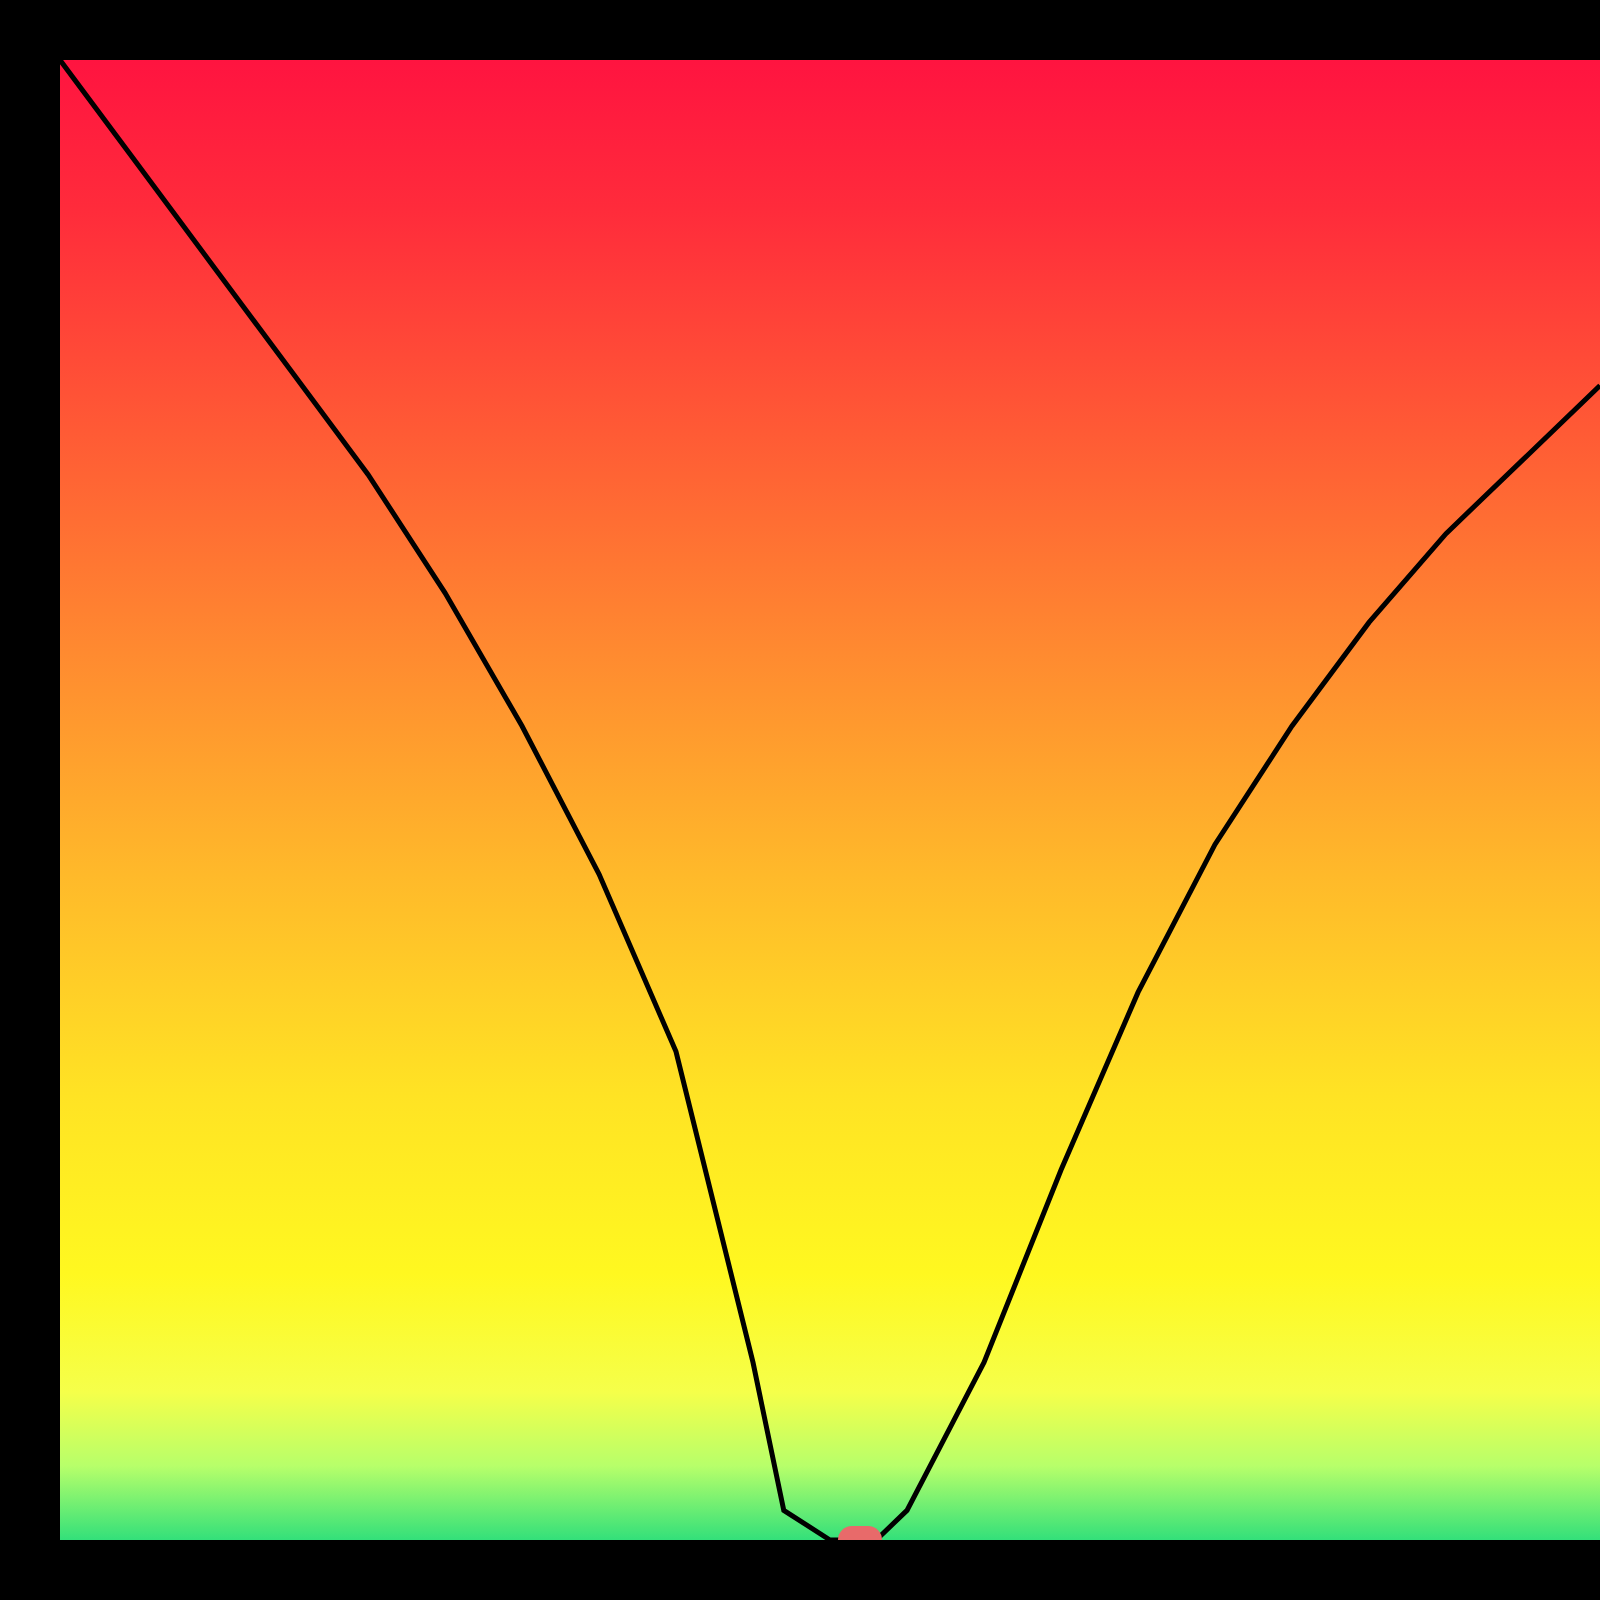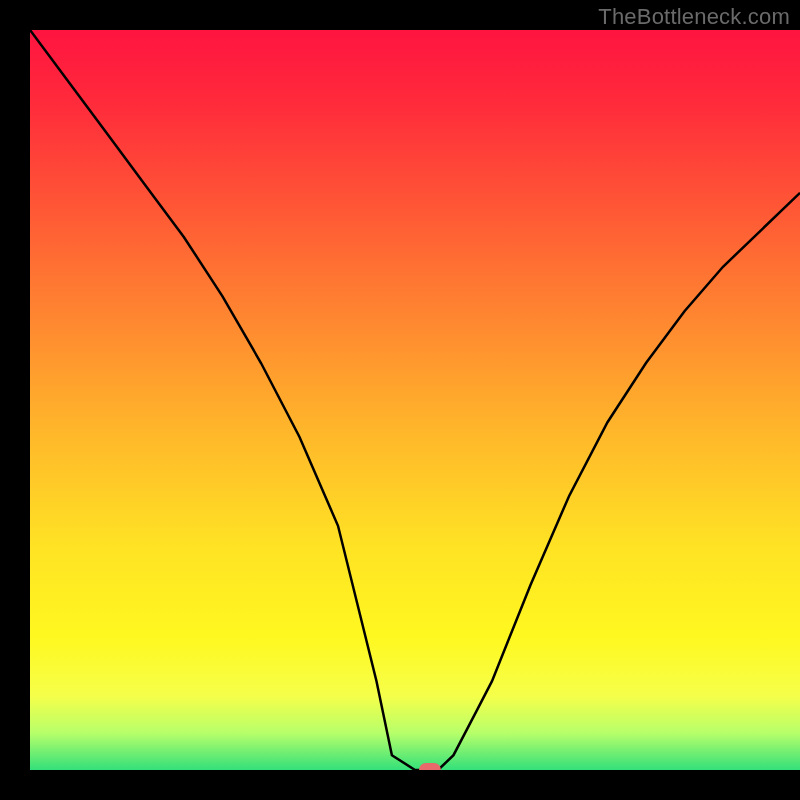--- a/index.html
+++ b/index.html
@@ -65,21 +65,20 @@
     border-radius: 7px;
     background: #e86a6a;
     transform: translate(-50%, -50%);
     z-index: 5;
   }
 </style>
 </head>
 <body>
 
 <div class="frame">
-  <div class="watermark">TheBottleneck.com</div>
 
   <div class="plot-area">
     <div class="gradient"></div>
 
     <svg class="curve" viewBox="0 0 770 740" preserveAspectRatio="none">
       <path id="curve-path" fill="none" stroke="#000" stroke-width="2.5" d="M0.0 0.0 L38.5 51.8 L77.0 103.6 L115.5 155.4 L154.0 207.2 L192.5 266.4 L231.0 333.0 L269.5 407.0 L308.0 495.8 L346.5 651.2 L361.9 725.2 L385.0 740.0 L408.1 740.0 L423.5 725.2 L446.6 680.8 L462.0 651.2 L500.5 555.0 L539.0 466.2 L577.5 392.2 L616.0 333.0 L654.5 281.2 L693.0 236.8 L731.5 199.8 L770.0 162.8"></path>
     </svg>
 
     <div class="marker" id="marker" style="left: 400.4px; top: 740px;"></div>
   </div>

